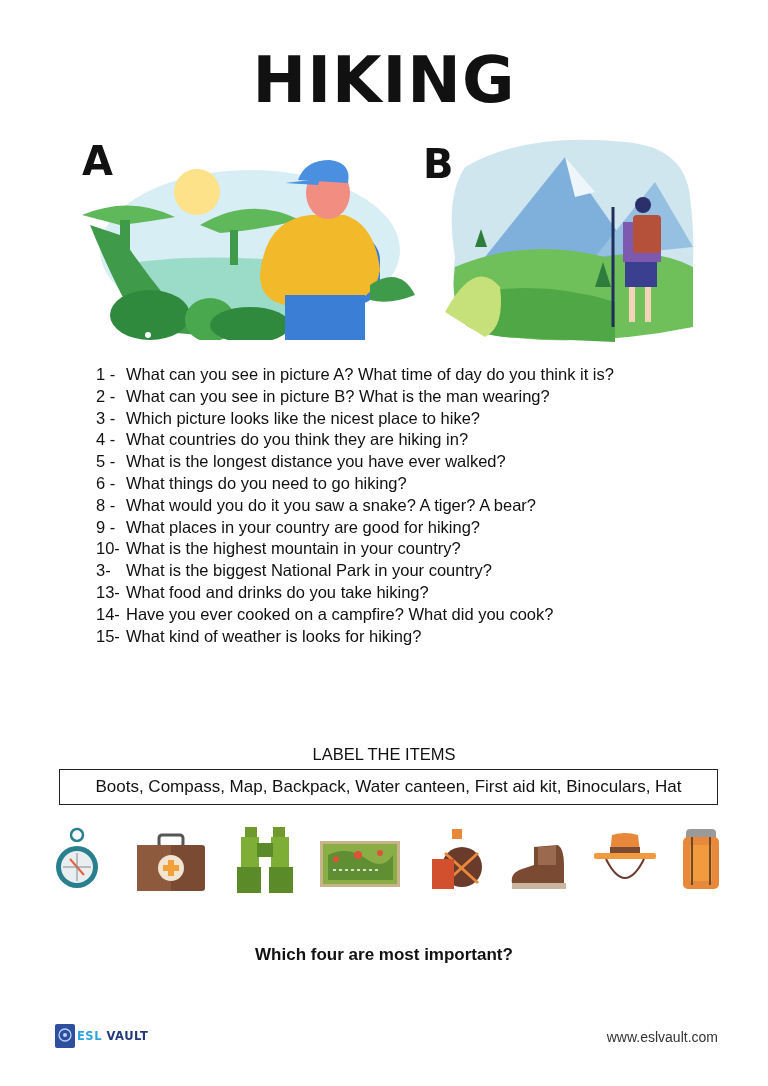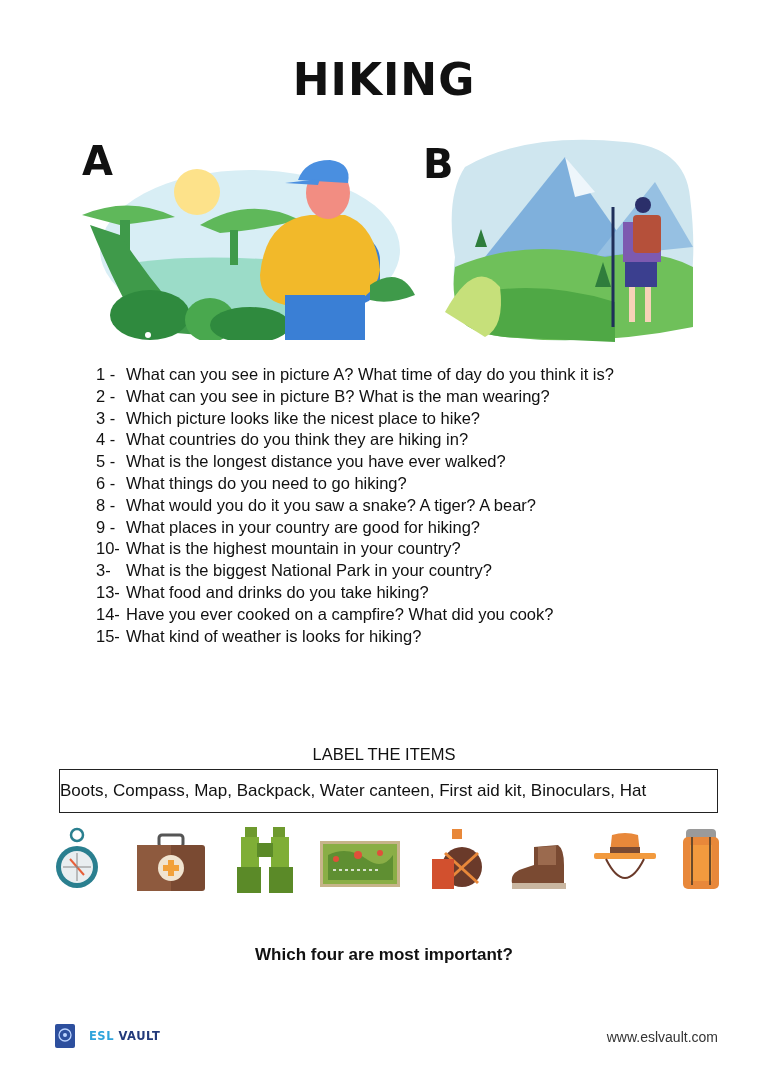--- a/index.html
+++ b/index.html
@@ -1,28 +1,28 @@
 <!DOCTYPE html>
 <html><head>
 <meta charset="utf-8">
 <style>
   html,body{margin:0;padding:0;background:#fff;}
   body{width:768px;height:1086px;position:relative;overflow:hidden;font-family:"Liberation Sans",sans-serif;color:#111;}
-  .title{position:absolute;left:0;width:768px;top:40px;text-align:center;font-family:"DejaVu Sans",sans-serif;font-weight:bold;font-size:44px;letter-spacing:1px;line-height:80px;}
+  .title{position:absolute;left:0;width:768px;top:40px;text-align:center;font-family:"DejaVu Sans",sans-serif;font-weight:bold;font-size:64px;letter-spacing:1px;line-height:80px;}
   .pic-label{position:absolute;font-family:"DejaVu Sans",sans-serif;font-weight:bold;font-size:40px;line-height:48px;}
   .pic{position:absolute;}
   .questions{position:absolute;left:96px;top:364px;margin:0;padding:0;list-style:none;font-size:16.5px;line-height:21.8px;}
   .questions li{white-space:nowrap;}
   .q-num{display:inline-block;width:30px;}
   .label-heading{position:absolute;left:0;width:768px;top:745px;text-align:center;font-size:16.5px;}
-  .word-box{position:absolute;left:59px;top:769px;width:659px;height:44px;border:1.5px solid #222;box-sizing:border-box;display:flex;align-items:center;justify-content:flex-start;font-size:17px;}
+  .word-box{position:absolute;left:59px;top:769px;width:659px;height:36px;border:1.5px solid #222;box-sizing:border-box;display:flex;align-items:center;justify-content:center;font-size:17px;}
   .items-row{position:absolute;left:50px;top:825px;width:680px;height:70px;}
   .item{position:absolute;top:0;height:70px;}
   .prompt{position:absolute;left:0;width:768px;top:945px;text-align:center;font-size:17px;font-weight:bold;}
-  .footer-logo{position:absolute;left:55px;top:1024px;display:flex;align-items:center;gap:14px;}
+  .footer-logo{position:absolute;left:55px;top:1024px;display:flex;align-items:center;gap:2px;}
   .logo-box{width:20px;height:24px;background:#2d4f9e;border-radius:2px;position:relative;}
   .logo-text{font-family:"DejaVu Sans",sans-serif;font-weight:bold;font-size:11.5px;color:#233a7a;letter-spacing:0.5px;}
   .logo-text .e{color:#2fa4dc;}
   .footer-url{position:absolute;right:50px;top:1029px;font-size:14px;color:#333;text-align:center;}
 </style>
 </head>
 <body>
 
 <div class="title">HIKING</div>
 

